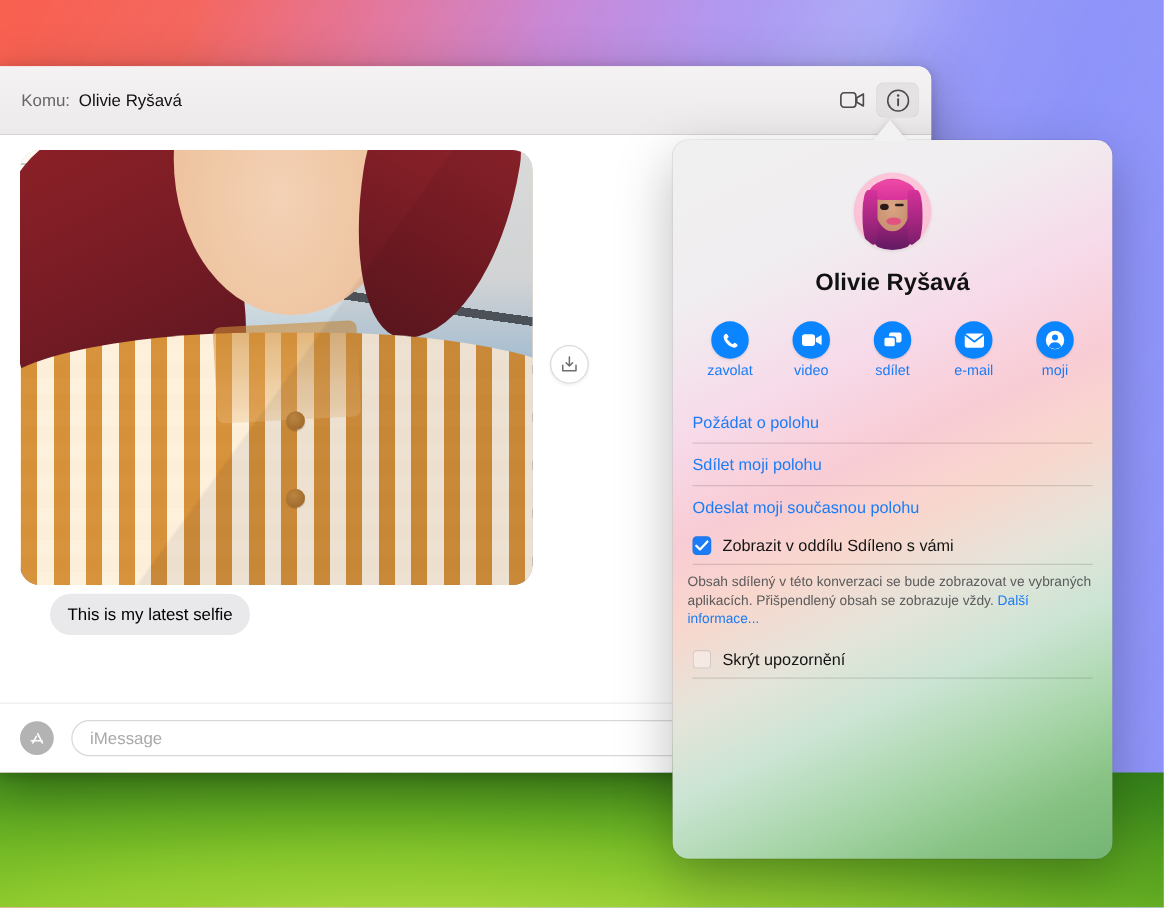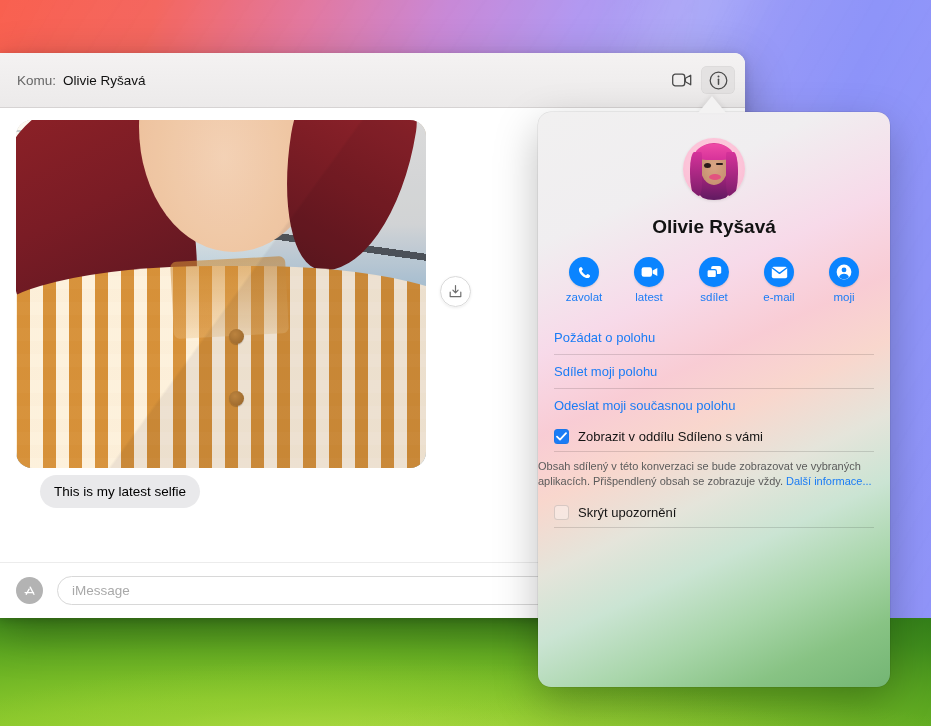--- a/index.html
+++ b/index.html
@@ -374,21 +374,21 @@
     display:flex; align-items:center; justify-content:center;
   }
   .cb.on { background:#1b7cf5; box-shadow:inset 0 0 0 0.5px rgba(0,0,0,0.08); }
   .cb.off { background:rgba(255,255,255,0.35); box-shadow:inset 0 0 0 1px rgba(0,0,0,0.13); }
   .cb-label { font-size:13px; color:#141414; }
 
   .note {
     font-size:11px;
     line-height:14.5px;
     color:#5b5b5b;
-    padding:7px 16px 10px 0;
+    padding:7px 16px 10px 12px;
   }
   .note a { color:#1b7cf5; text-decoration:none; }
 
   .pop-sep { height:1px; background:rgba(0,0,0,0.13); margin:0 16px; }
 </style>
 </head>
 <body>
 
 <div id="desktop">
   <div class="band1"></div>
@@ -498,21 +498,21 @@
       <div class="lbl">zavolat</div>
     </div>
 
     <div class="action">
       <div class="circle">
         <svg width="17" height="12" viewBox="0 0 17 12">
           <rect x="0.6" y="1.3" width="10.4" height="9.4" rx="2.2" fill="#ffffff"></rect>
           <path d="M11.6 4.6 L16.3 2 L16.3 10 L11.6 7.4 Z" fill="#ffffff"></path>
         </svg>
       </div>
-      <div class="lbl">latest</div>
+      <div class="lbl">video</div>
     </div>
 
     <div class="action">
       <div class="circle">
         <svg width="16" height="14" viewBox="0 0 16 14">
           <rect x="5.2" y="1" width="10" height="8" rx="1.8" fill="#ffffff"></rect>
           <rect x="1" y="4.6" width="9.4" height="8" rx="1.8" fill="#ffffff" stroke="#0a84ff" stroke-width="1.2"></rect>
         </svg>
       </div>
       <div class="lbl">sdílet</div>

